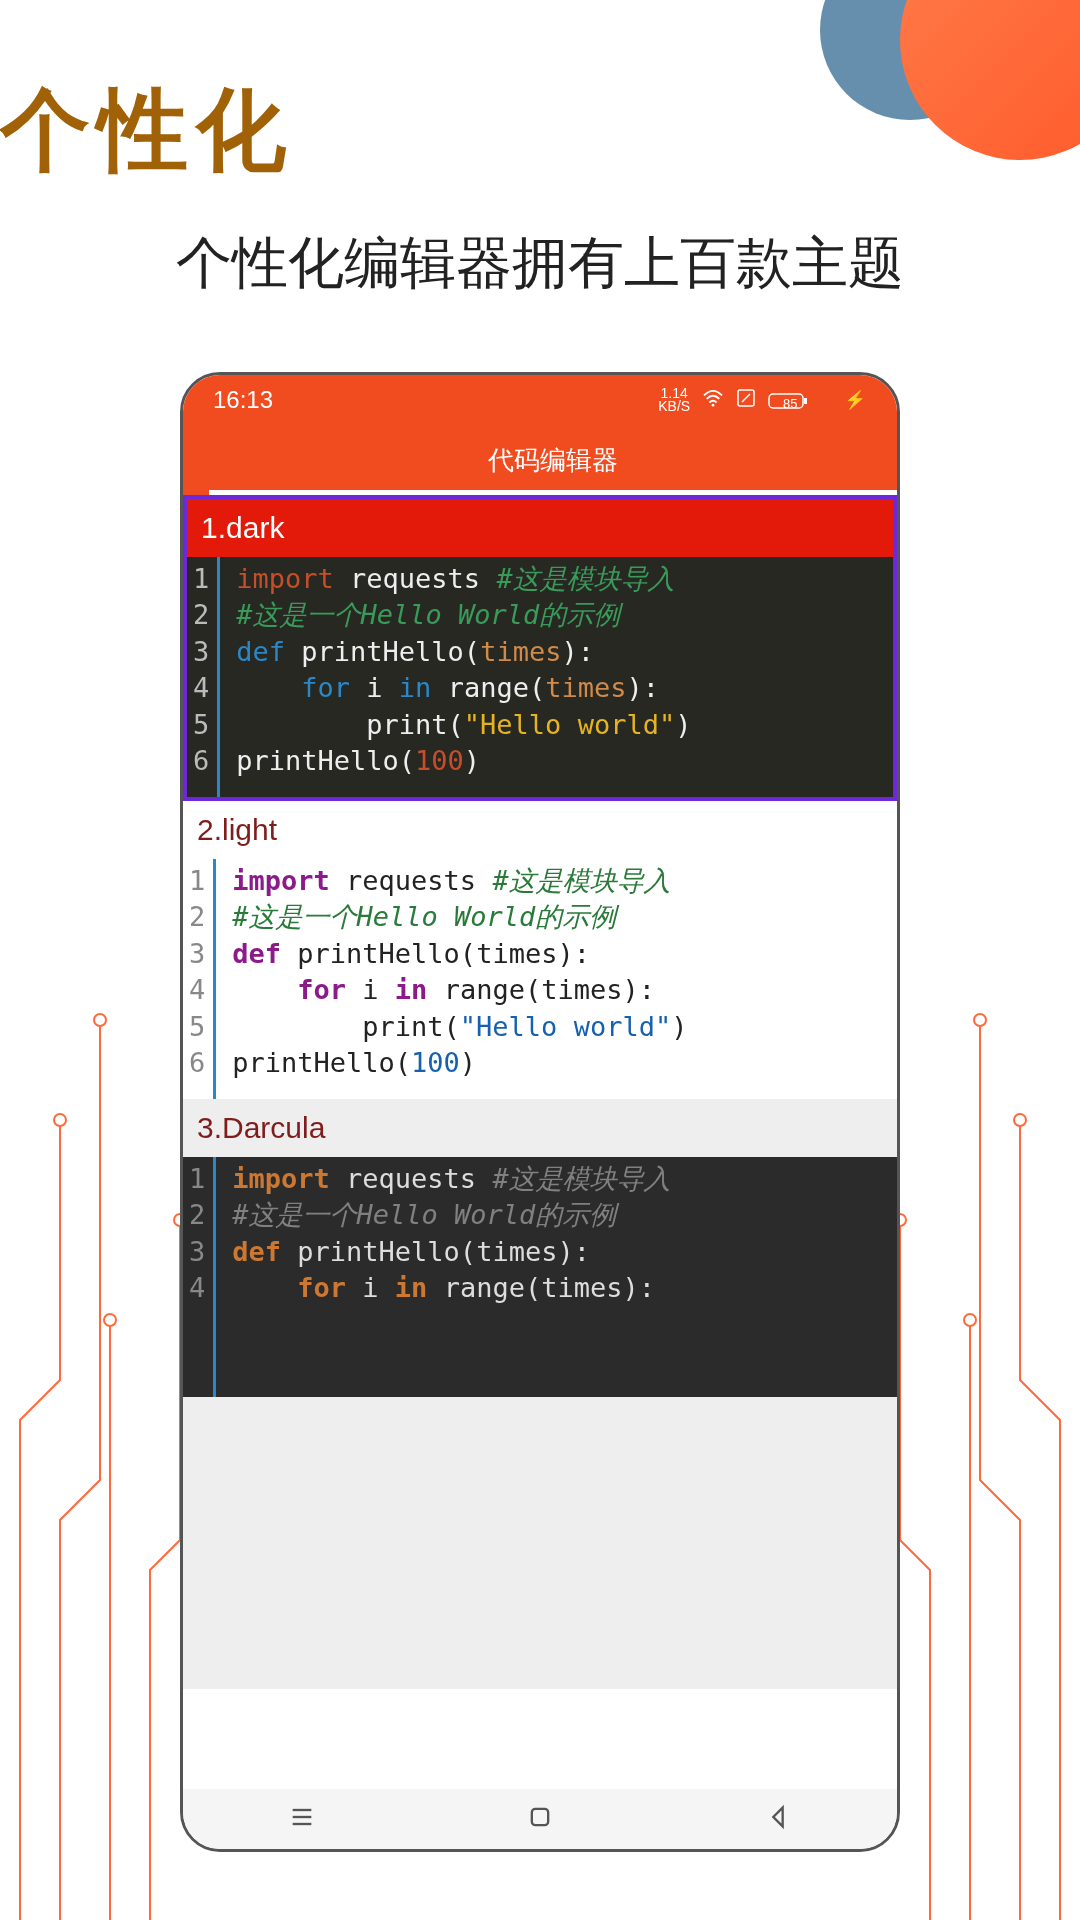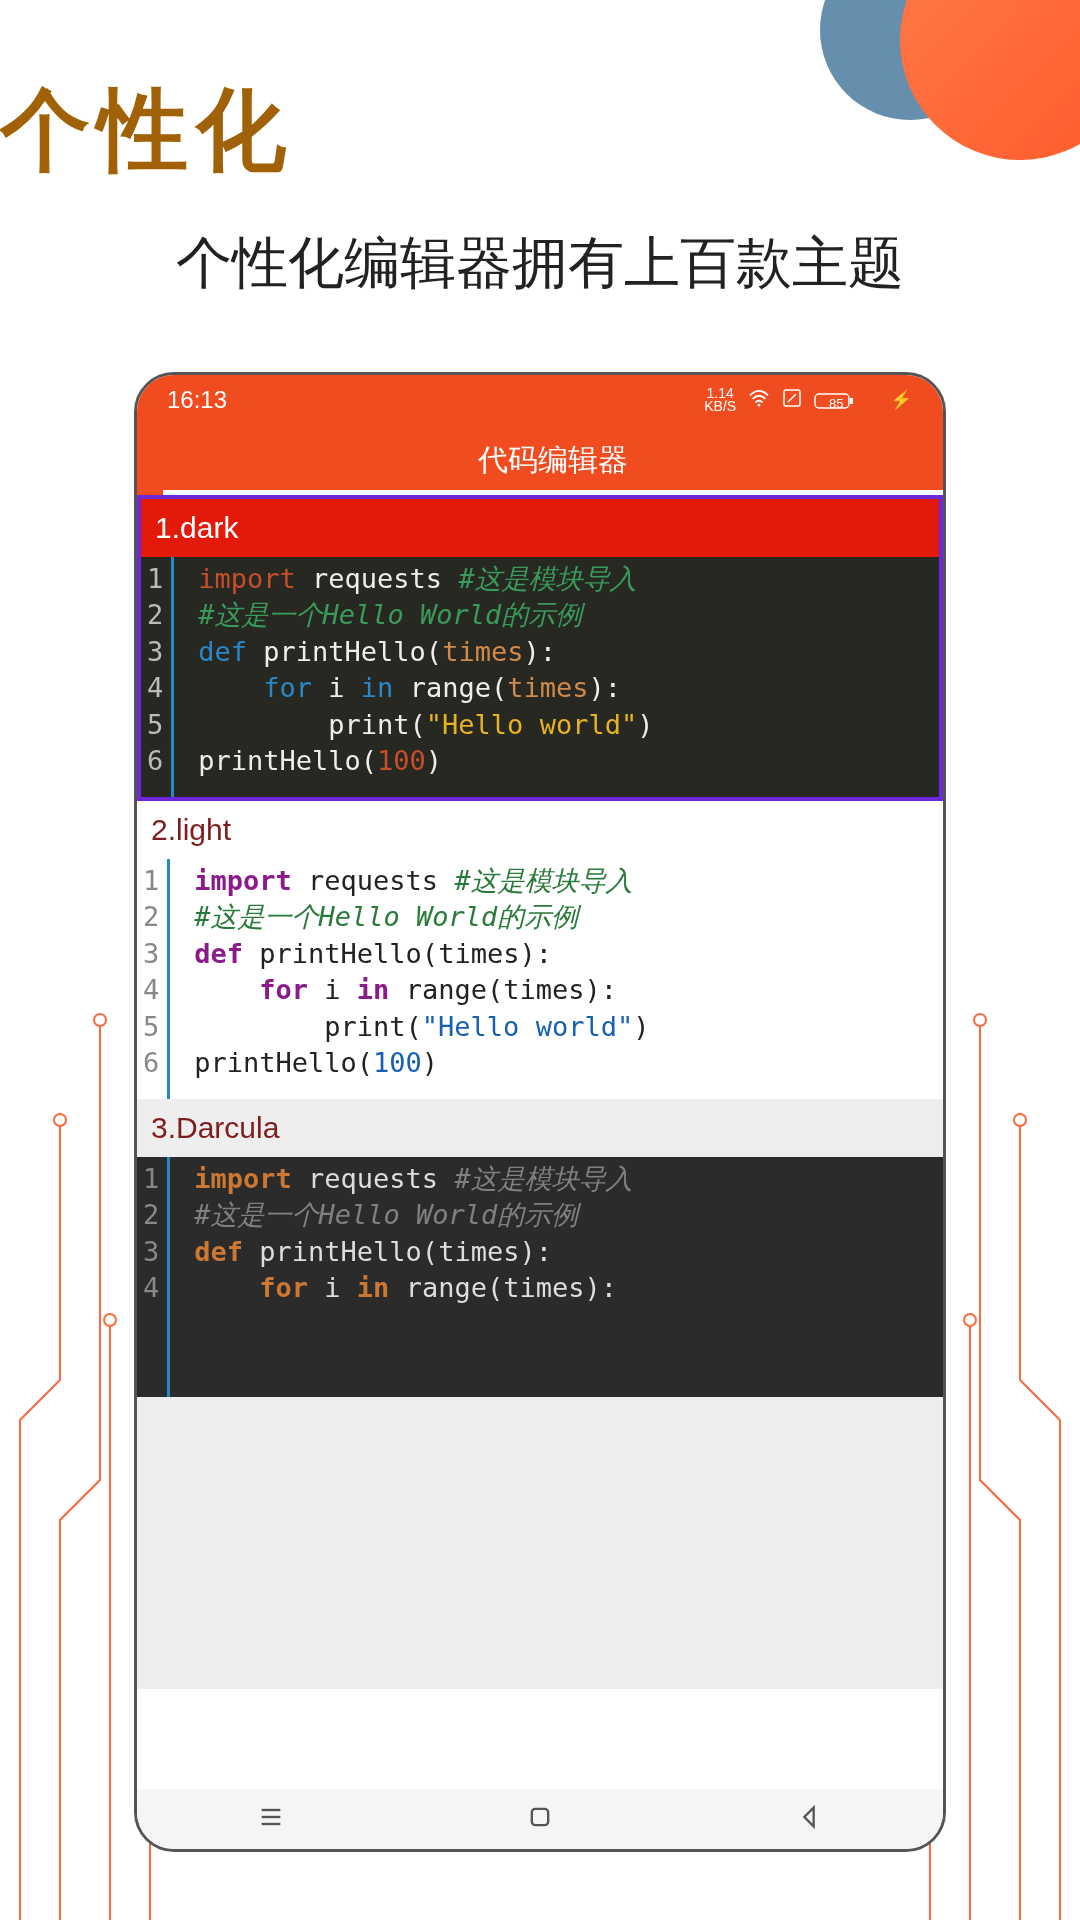--- a/index.html
+++ b/index.html
@@ -62,21 +62,21 @@
   font-size: 56px;
   color: #222;
   font-family: "STKaiti", "KaiTi", serif;
   z-index: 1;
 }
 
 
 .phone {
   position: relative;
   margin: 70px auto 0;
-  width: 812px;
+  width: 720px;
   height: 1480px;
   border-radius: 40px;
   border: 3px solid #555;
   overflow: hidden;
   background: #fff;
   z-index: 2;
 }
 
 .status-bar {
   height: 50px;
@@ -110,21 +110,21 @@
 .tabs {
   background: #f14c1f;
   display: flex;
   height: 70px;
 }
 .tab {
   flex: 1;
   display: flex;
   align-items: center;
   justify-content: center;
-  font-size: 30px;
+  font-size: 26px;
   color: rgba(255,255,255,0.55);
   position: relative;
   margin-left: 26px;
 }
 .tab.active { color: #fff; font-weight: 500; }
 .tab.active::after {
   content: "";
   position: absolute;
   bottom: 0; left: 0; right: 0;
   height: 5px;
@@ -155,21 +155,21 @@
   font-size: 27px;
   line-height: 1.35;
   min-height: 240px;
 }
 .gutter {
   border-right: 3px solid #2a88c9;
   padding: 4px 8px 4px 6px;
   text-align: right;
   color: #888;
 }
-.code-lines { padding: 4px 24px; flex: 1; }
+.code-lines { padding: 4px 16px; flex: 1; }
 
 .dark-pane { background: #272822; }
 .dark-pane .gutter { background: #272822; color: #bbb; border-right-color: #2a88c9; }
 .dark-pane .cl { color: #eee; }
 .dark-pane .kw { color: #c64e2a; }
 .dark-pane .kw2 { color: #2a88c9; }
 .dark-pane .fn { color: #eee; }
 .dark-pane .cm { color: #3a9a5a; font-style: italic; }
 .dark-pane .str { color: #e6b422; }
 .dark-pane .num { color: #c64e2a; }

